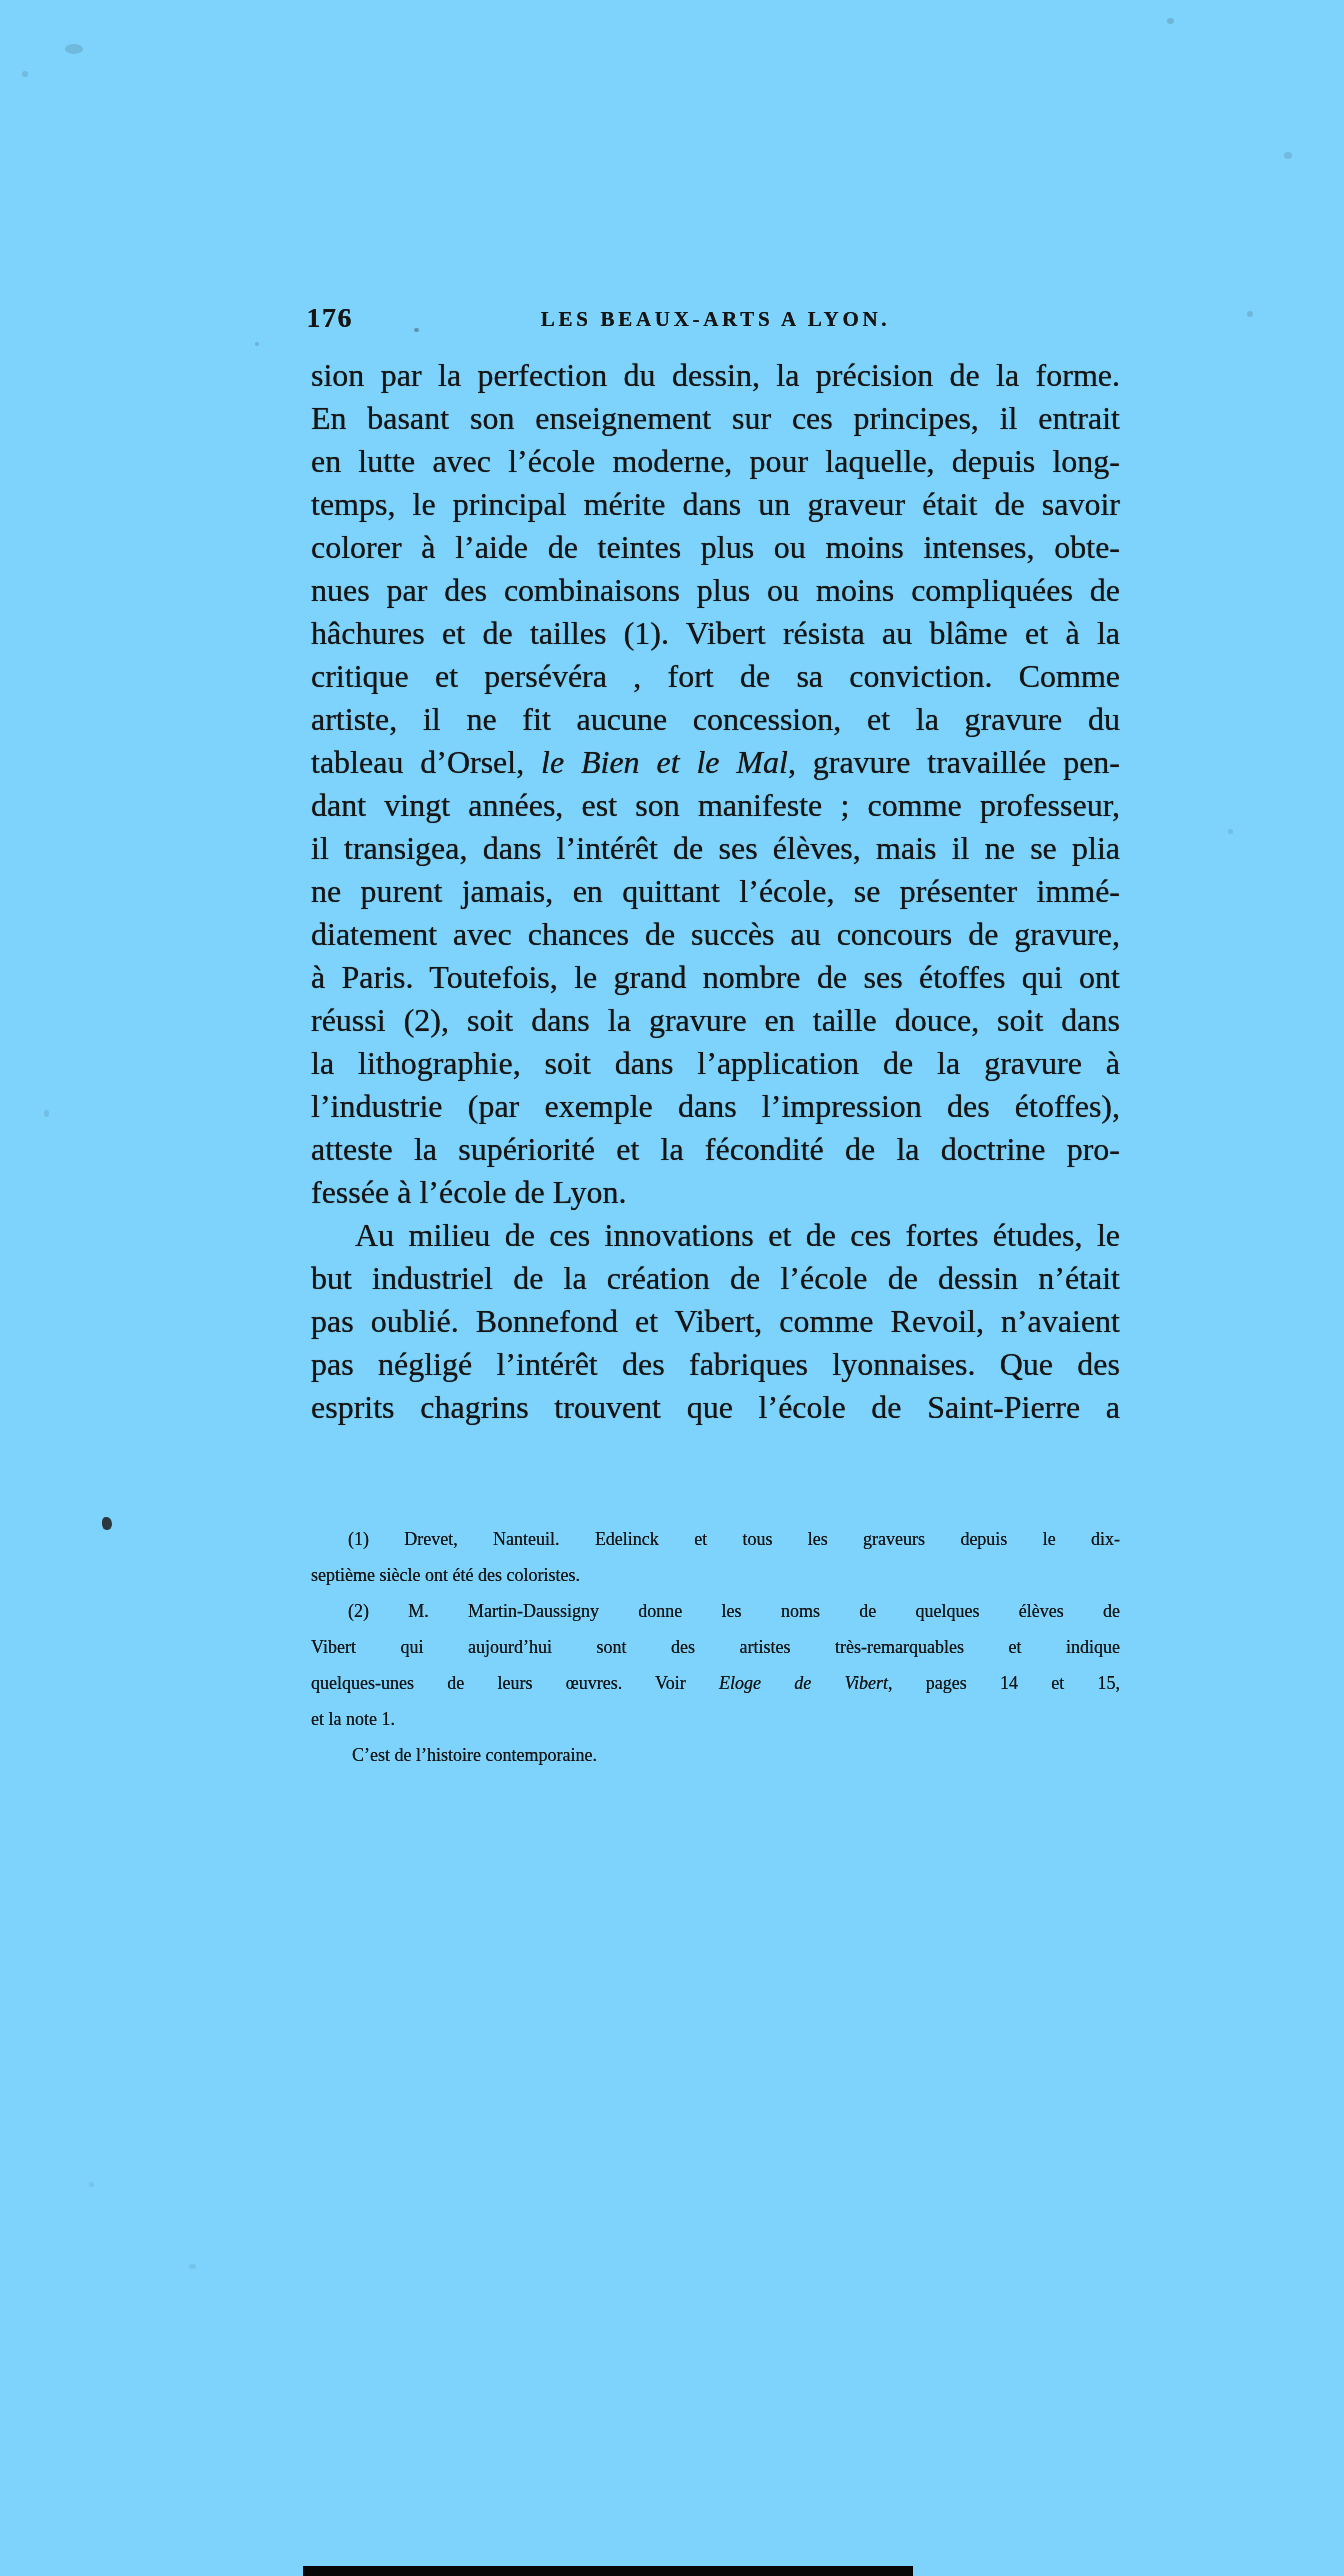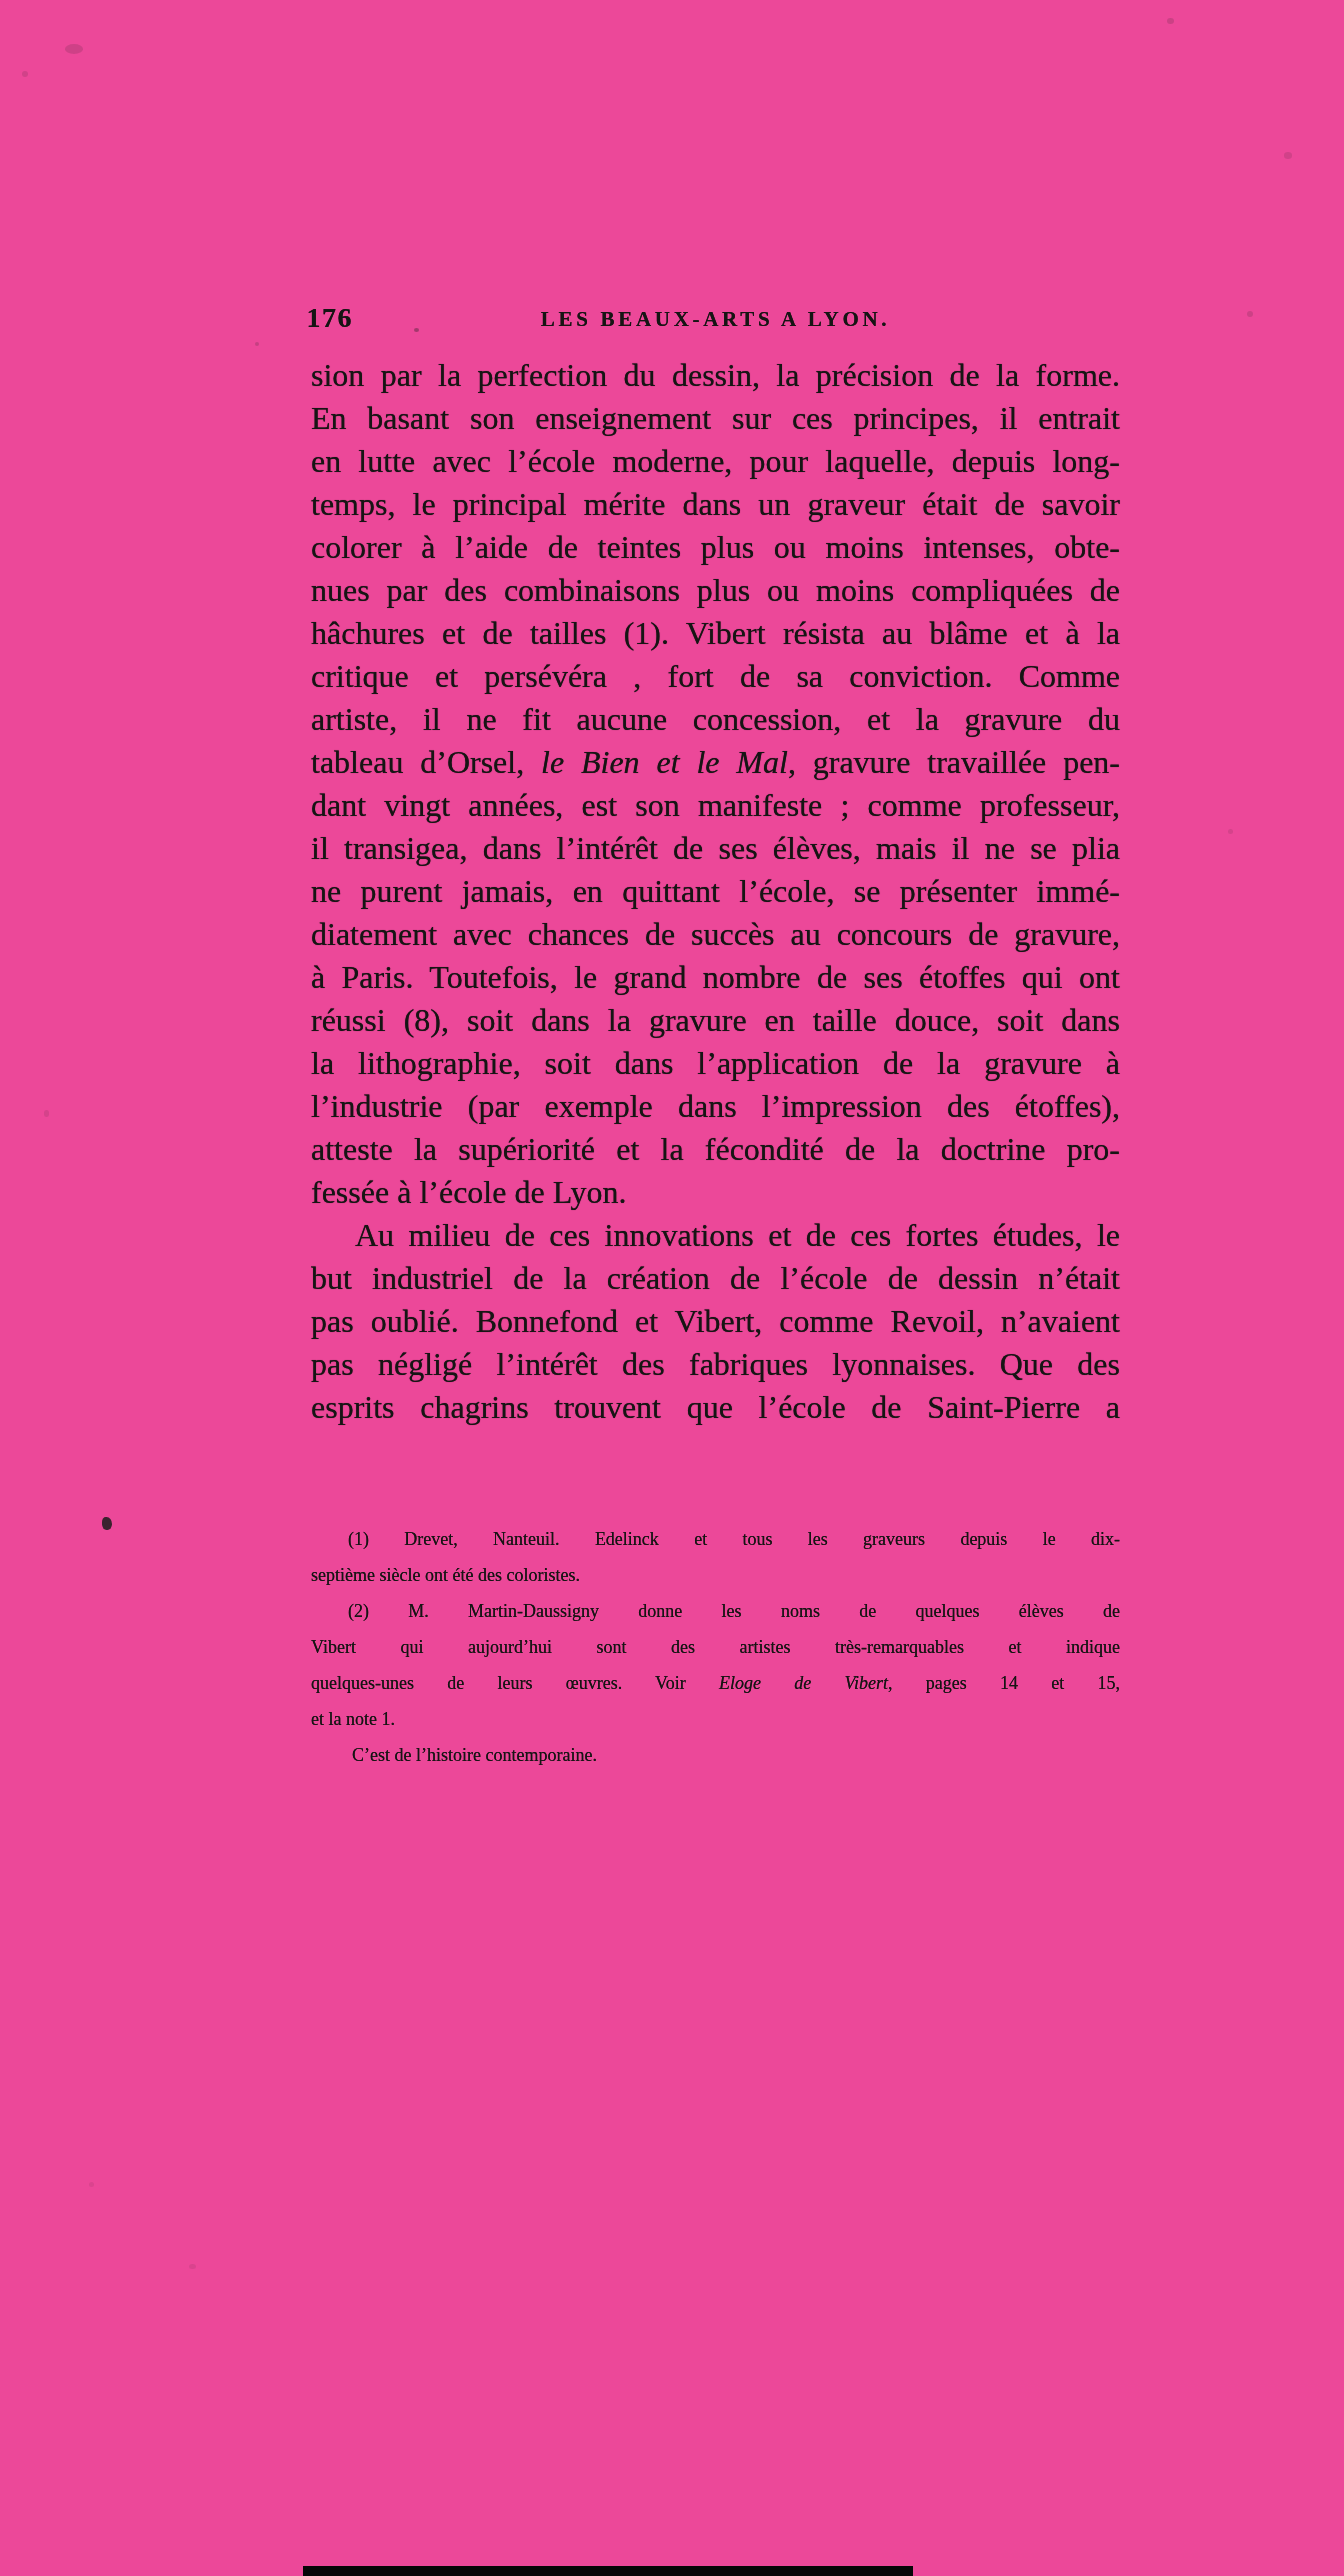--- a/index.html
+++ b/index.html
@@ -1,20 +1,20 @@
 <!DOCTYPE html>
 <html style="font-size:12px"><head>
 <meta charset="utf-8">
 <style>
   html, body { margin: 0; padding: 0; background: #ffffff; }
   .page {
     position: relative;
     width: 1344px;
     height: 2576px;
-    background: #ec4899;
+    background: #7dd3fc;
     font-family: "Liberation Serif", "DejaVu Serif", serif;
     color: #161514;
     overflow: hidden;
   }
   
   .pagehead {
     position: absolute;
     top: 300px; left: 311px; width: 809px; height: 37px;
   }
   .pagenum {
@@ -78,21 +78,21 @@
     <div class="line">nues par des combinaisons plus ou moins compliquées de</div>
     <div class="line">hâchures et de tailles (1). Vibert résista au blâme et à la</div>
     <div class="line">critique et persévéra , fort de sa conviction. Comme</div>
     <div class="line">artiste, il ne fit aucune concession, et la gravure du</div>
     <div class="line"><span>tableau d’Orsel, </span><i class="it">le Bien et le Mal</i><span>, gravure travaillée pen-</span></div>
     <div class="line">dant vingt années, est son manifeste ; comme professeur,</div>
     <div class="line">il transigea, dans l’intérêt de ses élèves, mais il ne se plia</div>
     <div class="line">ne purent jamais, en quittant l’école, se présenter immé-</div>
     <div class="line">diatement avec chances de succès au concours de gravure,</div>
     <div class="line">à Paris. Toutefois, le grand nombre de ses étoffes qui ont</div>
-    <div class="line">réussi (8), soit dans la gravure en taille douce, soit dans</div>
+    <div class="line">réussi (2), soit dans la gravure en taille douce, soit dans</div>
     <div class="line">la lithographie, soit dans l’application de la gravure à</div>
     <div class="line">l’industrie (par exemple dans l’impression des étoffes),</div>
     <div class="line">atteste la supériorité et la fécondité de la doctrine pro-</div>
     <div class="line last">fessée à l’école de Lyon.</div>
 
     <div class="line ind">Au milieu de ces innovations et de ces fortes études, le</div>
     <div class="line">but industriel de la création de l’école de dessin n’était</div>
     <div class="line">pas oublié. Bonnefond et Vibert, comme Revoil, n’avaient</div>
     <div class="line">pas négligé l’intérêt des fabriques lyonnaises. Que des</div>
     <div class="line">esprits chagrins trouvent que l’école de Saint-Pierre a</div>

